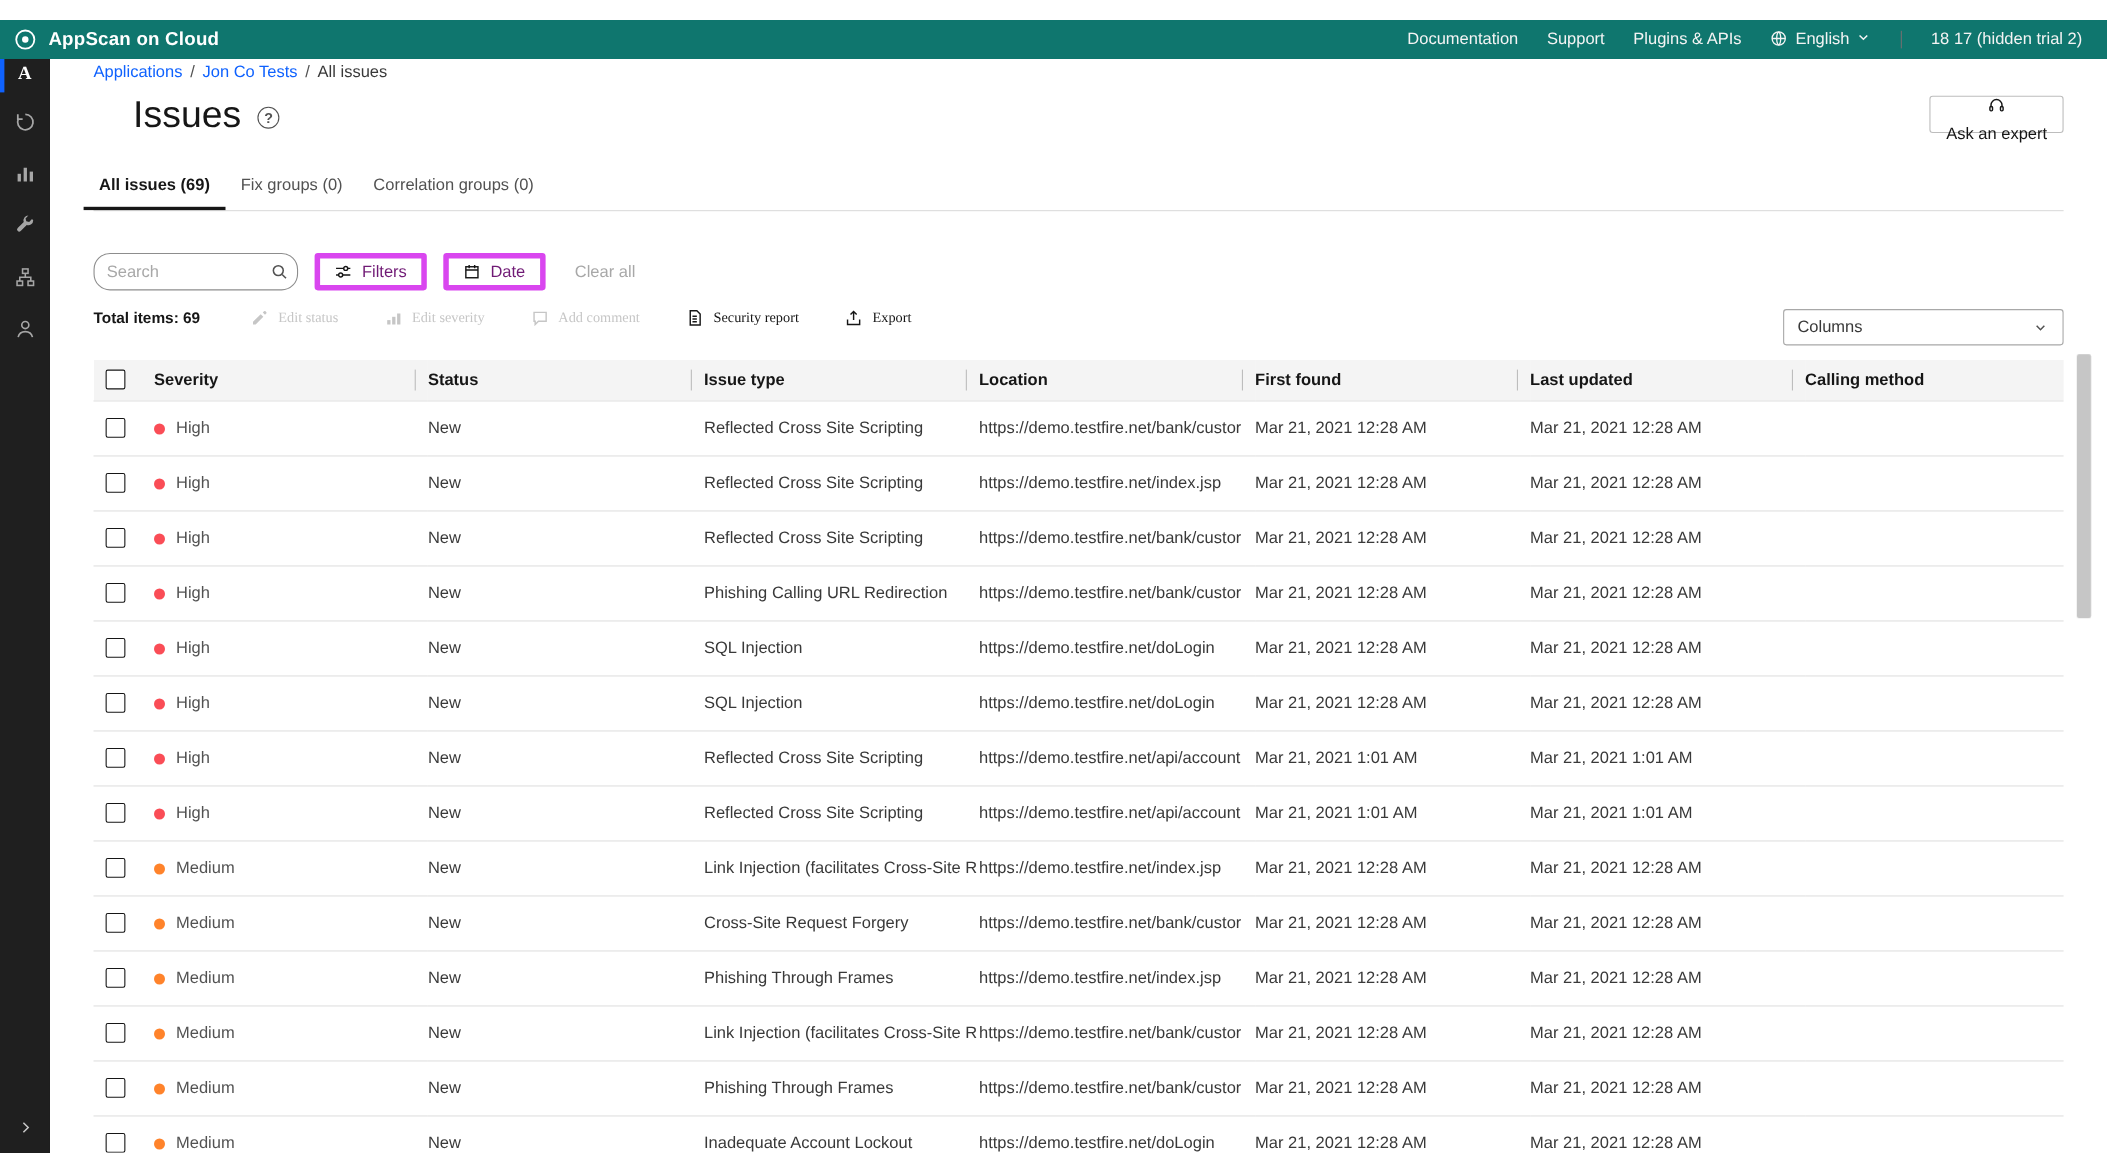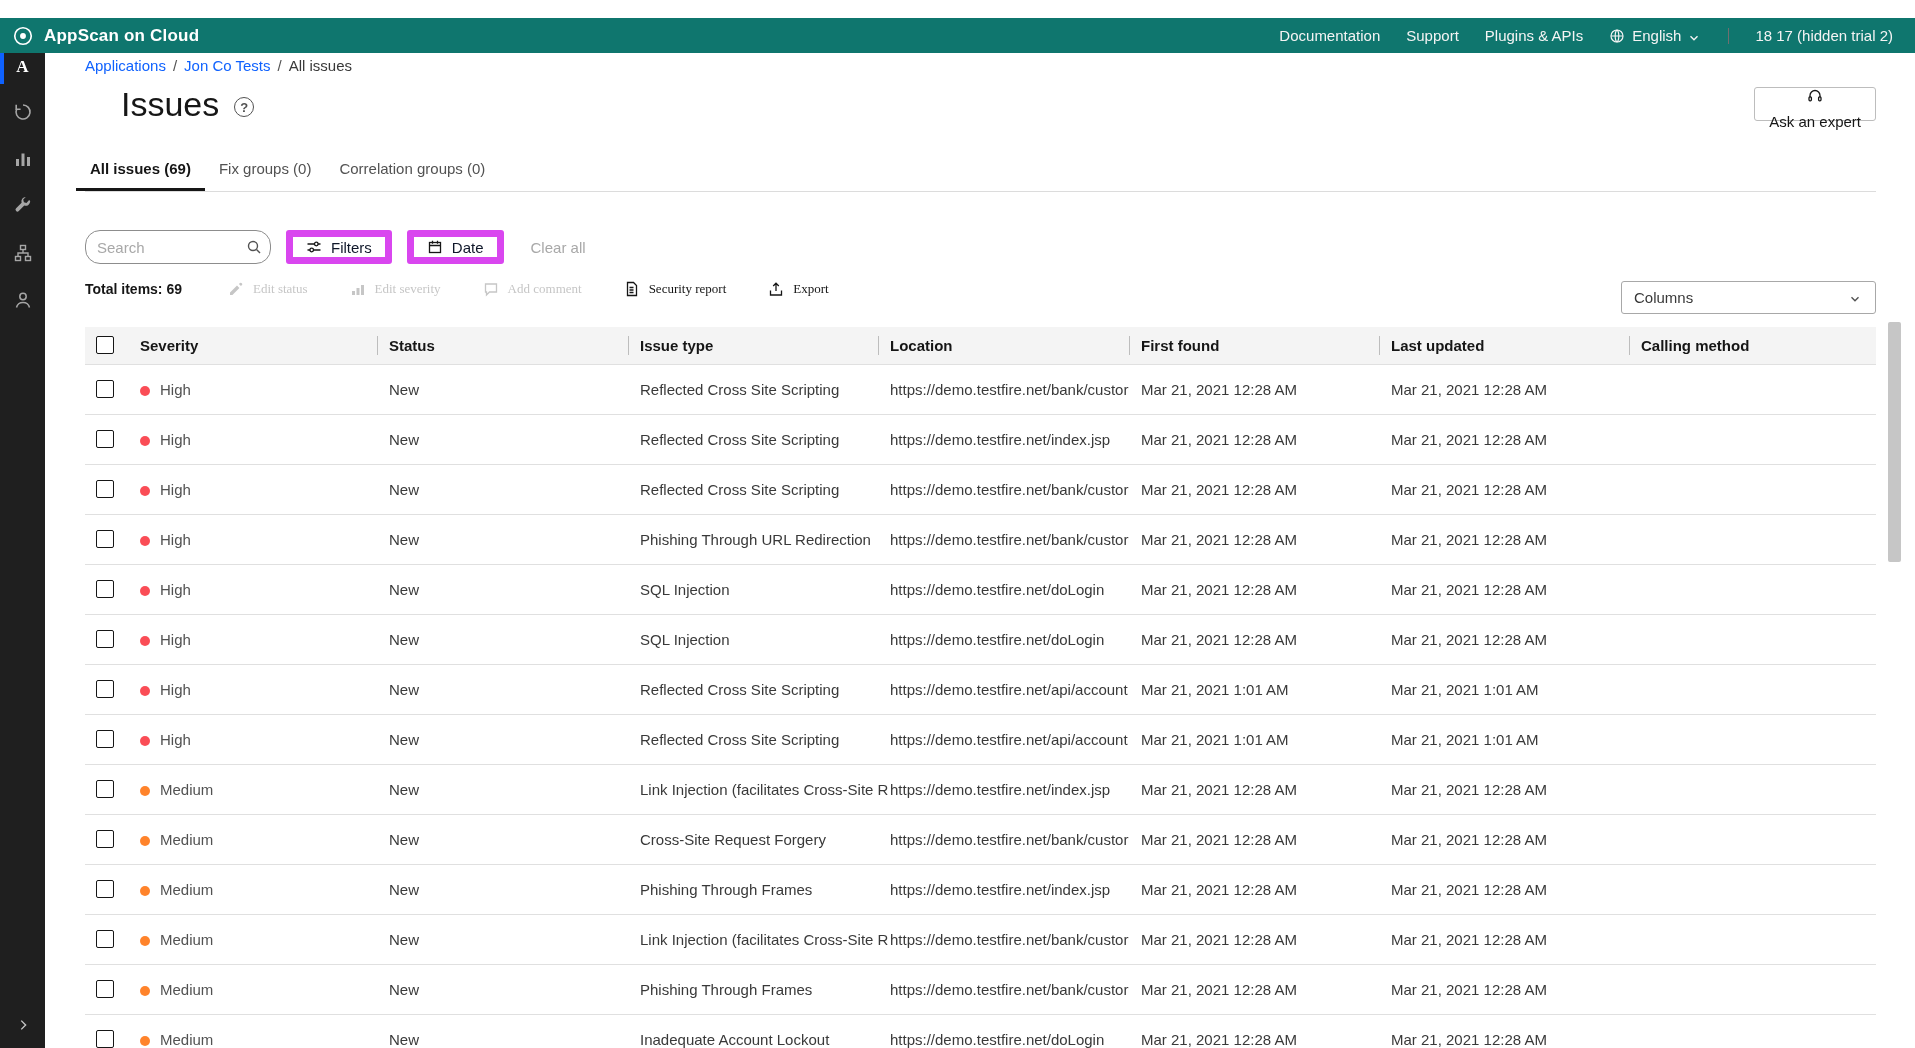--- a/index.html
+++ b/index.html
@@ -6,21 +6,21 @@
   html,body { width:1915px; height:1048px; overflow:hidden; background:#fff;
     font-family:"Liberation Sans", sans-serif; color:#161616; }
 
   
   .app-header { position:fixed; top:0; left:0; width:1915px; height:35px; background:#0f766e;
     display:flex; align-items:center; justify-content:space-between; z-index:20; color:#fff;margin-top:18px; }
   .brand { display:flex; align-items:center; gap:10px; padding-left:12px; cursor:pointer; }
   .brand-text { font-size:17px; font-weight:700; letter-spacing:.2px; }
   .header-nav { display:flex; align-items:center; gap:26px; padding-right:22px; font-size:15px; }
   .header-nav a { color:#f4f4f4; text-decoration:none; cursor:pointer; }
-  .lang { display:flex; align-items:flex-end; gap:7px; cursor:pointer; color:#f4f4f4; }
+  .lang { display:flex; align-items:flex-start; gap:7px; cursor:pointer; color:#f4f4f4; }
   .hdr-divider { width:1px; height:16px; background:#6f6f6f; }
   .icon16 { width:16px; height:16px; display:inline-block; }
   .icon14 { width:14px; height:14px; display:inline-block; }
 
   
   .sidebar { position:fixed; top:35px; left:0; bottom:0; width:45px; background:#1f1f1f;
     display:flex; flex-direction:column; padding-top:8px; z-index:15; }
   .side-item { height:47px; display:flex; align-items:center; justify-content:center;
     color:#a6a6a6; position:relative; cursor:pointer; }
   .side-item.active { color:#fff; }
@@ -53,21 +53,21 @@
   .tab.active { color:#161616; font-weight:700; border-bottom-color:#161616; }
 
   
   .filter-row { margin-top:38px; display:flex; align-items:center; }
   .search-box { position:relative; width:186px; height:34px; }
   .search-box input { width:100%; height:100%; border:1px solid #8d8d8d; border-radius:15px;
     padding:0 32px 0 11px; font-size:15px; color:#161616; font-family:"Liberation Sans", sans-serif; outline:none; }
   .search-box input::placeholder { color:#a8a8a8; }
   .search-icon { position:absolute; right:9px; top:9px; color:#525252; }
   .btn-outline { display:inline-flex; align-items:center; gap:9px; height:34px; padding:0 13px;
-    background:#fff; border:7px solid #d946ef; border-radius:3px; font-size:15px; color:#0f172a; cursor:pointer; }
+    background:#fff; border:5px solid #d946ef; border-radius:3px; font-size:15px; color:#701a75; cursor:pointer; }
   .filter-row .btn-outline { margin-left:15px; }
   .clear-all { margin-left:27px; font-size:15px; color:#a8a8a8; cursor:pointer; }
 
   
   .table-toolbar { margin-top:17px; height:34px; display:flex; align-items:flex-start; }
   .total-items { font-size:14px; font-weight:700; color:#161616; margin-right:46px; white-space:nowrap; }
   .tb-action { display:inline-flex; align-items:center; gap:9px; font-size:13px; color:#161616;
     background:none; border:none; margin-right:42px; cursor:pointer; font-family:Liberation Serif, serif; white-space:nowrap; }
   .tb-action.disabled { color:#c6c6c6; }
   .columns-select { margin-left:auto; width:255px; height:33px; border:1px solid #a8a8a8; border-radius:3px;
@@ -370,21 +370,21 @@
     <td>Mar 21, 2021 12:28 AM</td>
     <td></td>
   </tr>
 
   <tr>
     <td class="col-check">
             <div class="checkbox"></div>
           </td>
     <td><span class="dot sev-high"></span><span class="sev-label">High</span></td>
     <td>New</td>
-    <td>Phishing Through URL Redirection</td>
+    <td>Phishing Calling URL Redirection</td>
     <td>https://demo.testfire.net/bank/custor</td>
     <td>Mar 21, 2021 12:28 AM</td>
     <td>Mar 21, 2021 12:28 AM</td>
     <td></td>
   </tr>
 
   <tr>
     <td class="col-check">
             <div class="checkbox"></div>
           </td>

